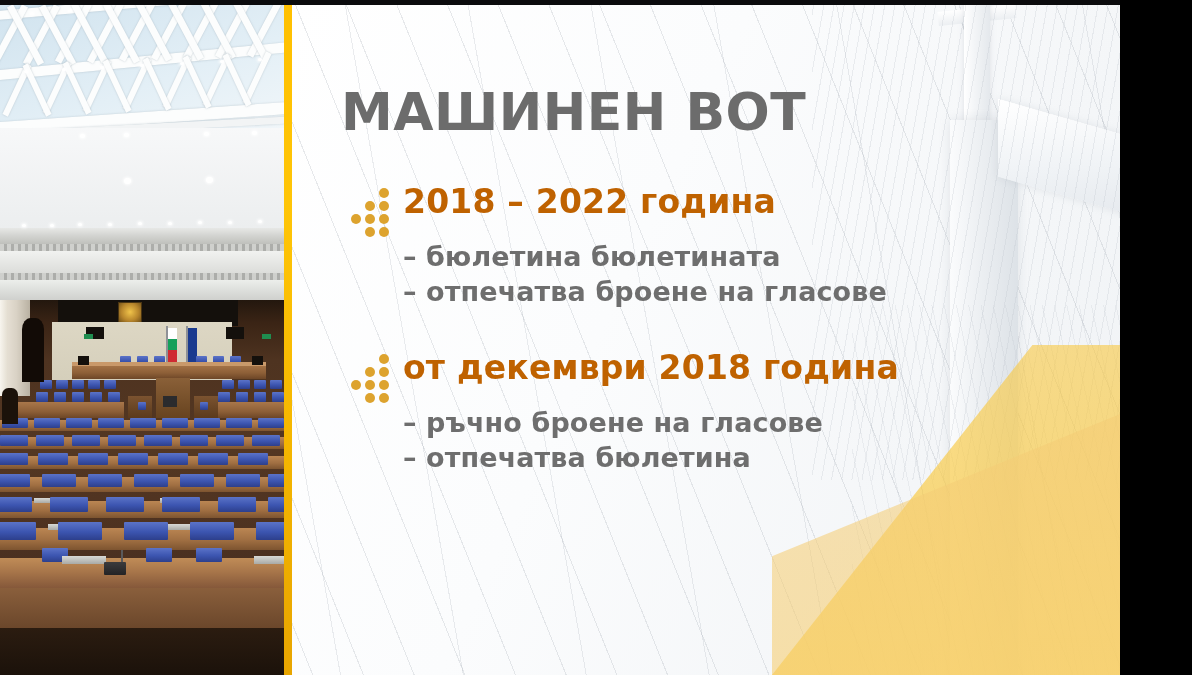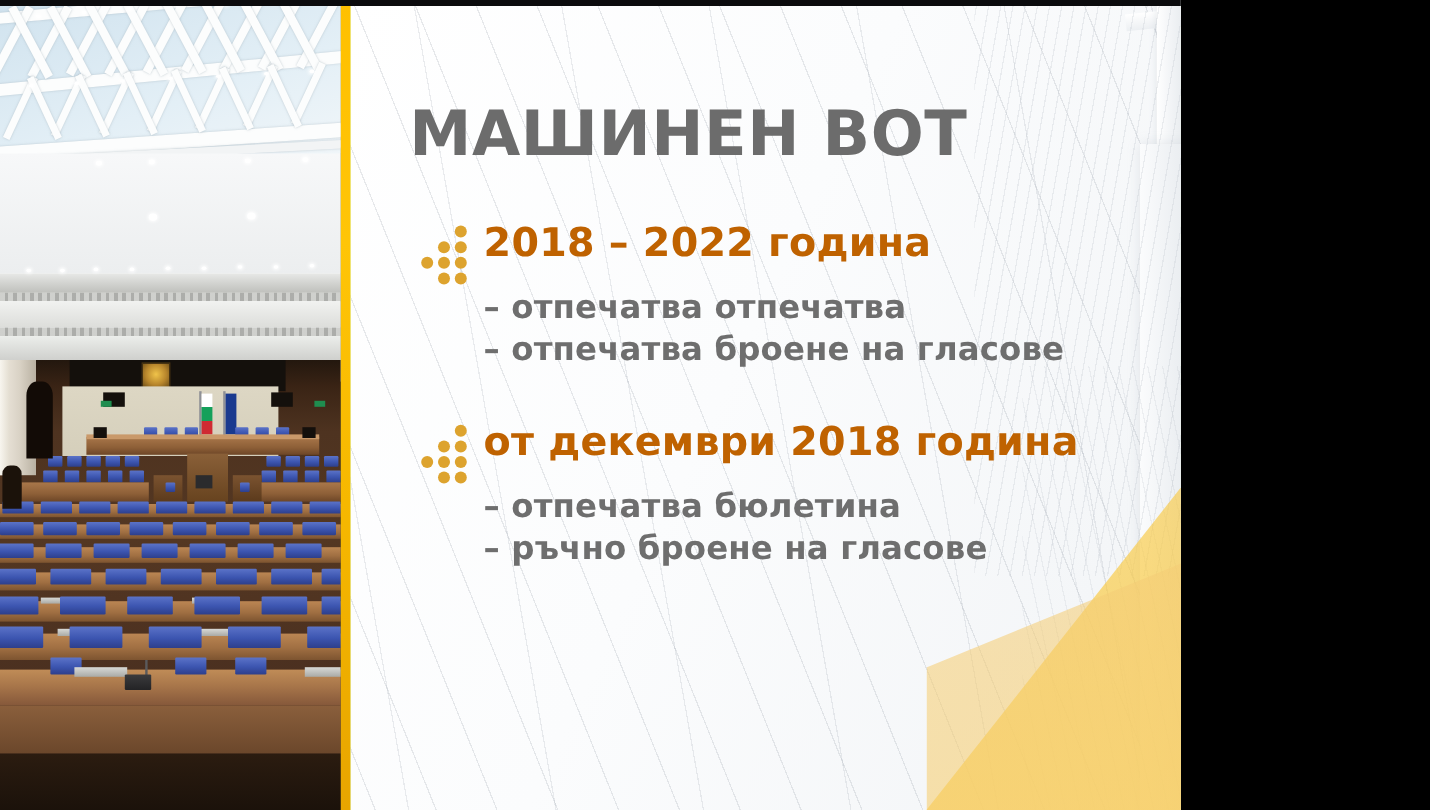--- a/index.html
+++ b/index.html
@@ -3,24 +3,24 @@
 <meta charset="utf-8">
 <title>Presentation Slide</title>
 <style>
   html, body {
     margin: 0;
     padding: 0;
     background: #000;
   }
   #slide {
     position: relative;
-    width: 984px;
+    width: 1120px;
     height: 675px;
     overflow: hidden;
-    background: #bef264;
+    background: #7dd3fc;
     font-family: "DejaVu Sans", "Liberation Sans", sans-serif;
   }
 
   
   .letterbox-top {
     position: absolute;
     left: 0; top: 0;
     width: 1192px; height: 5px;
     background: #0b0b0d;
     z-index: 60;
@@ -574,39 +574,39 @@
           <span class="dot" style="left:14px; top:14px;"></span>
           <span class="dot" style="left:14px; top:27px;"></span>
           <span class="dot" style="left:14px; top:40px;"></span>
           <span class="dot" style="left:28px; top:1px;"></span>
           <span class="dot" style="left:28px; top:14px;"></span>
           <span class="dot" style="left:28px; top:27px;"></span>
           <span class="dot" style="left:28px; top:40px;"></span>
         </div>
         <div class="head">2018 – 2022 година</div>
         <div class="subs">
-          <div class="sub">– отпечатва отпечатва</div>
+          <div class="sub">– бюлетина бюлетината</div>
           <div class="sub">– отпечатва броене на гласове</div>
         </div>
       </div>
 
       <div class="block block-2">
         <div class="bullet-icon">
           <span class="dot" style="left:0px;  top:27px;"></span>
           <span class="dot" style="left:14px; top:14px;"></span>
           <span class="dot" style="left:14px; top:27px;"></span>
           <span class="dot" style="left:14px; top:40px;"></span>
           <span class="dot" style="left:28px; top:1px;"></span>
           <span class="dot" style="left:28px; top:14px;"></span>
           <span class="dot" style="left:28px; top:27px;"></span>
           <span class="dot" style="left:28px; top:40px;"></span>
         </div>
         <div class="head">от декември 2018 година</div>
         <div class="subs">
+          <div class="sub">– ръчно броене на гласове</div>
           <div class="sub">– отпечатва бюлетина</div>
-          <div class="sub">– ръчно броене на гласове</div>
         </div>
       </div>
 
     </div>
   </div>
 
 </div>
 
 </body></html>

